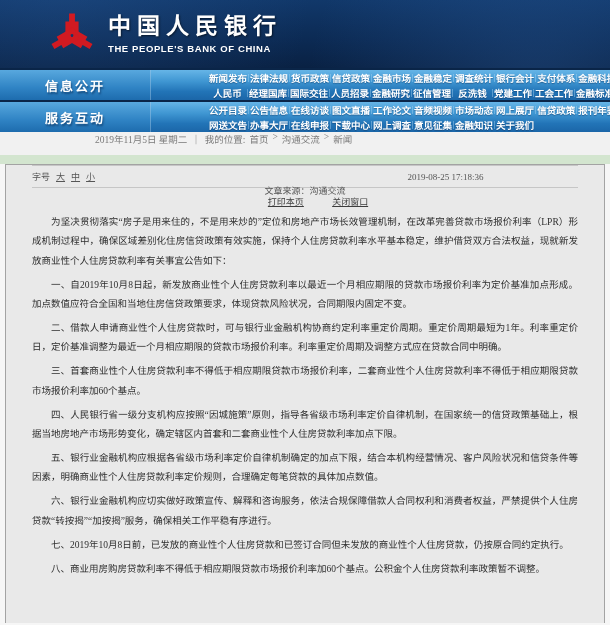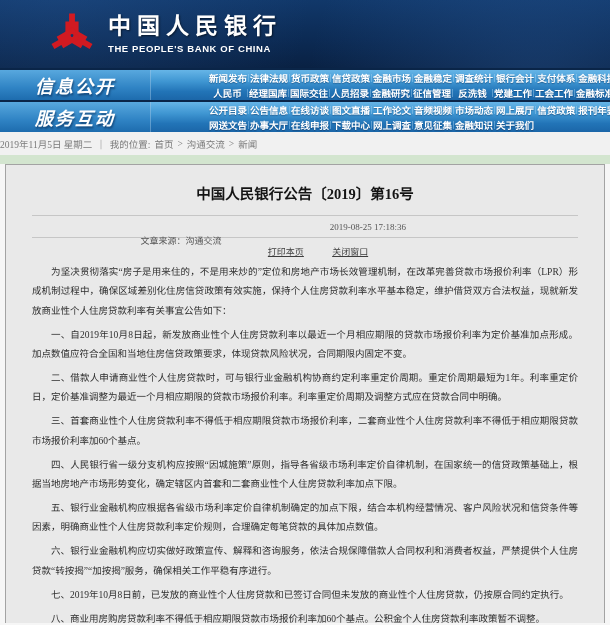--- a/index.html
+++ b/index.html
@@ -30,35 +30,35 @@
   .navbar{
     height:32px;box-sizing:border-box;border-top:2px solid #0a2548;display:flex;
     background:linear-gradient(180deg,#66b5e7 0%,#3f96d2 38%,#2274b7 72%,#1b66a8 100%);
   }
   .nav-label-zone{
     width:150px;flex:0 0 150px;display:flex;align-items:center;justify-content:center;
     background:linear-gradient(180deg,#58a8de 0%,#2f83c4 60%,#1d6cae 100%);
     border-right:1px solid rgba(255,255,255,.25);
   }
   .nav-label{
-    font-style:italic;font-weight:bold;font-size:18px;color:#fff;letter-spacing:2px;
+    font-weight:bold;font-size:13px;color:#fff;letter-spacing:2px;
     text-shadow:1px 2px 2px rgba(8,40,80,.6);
   }
   .nav-menu{flex:1;display:flex;flex-direction:column;justify-content:center;padding-left:58px;}
   .nav-row{display:flex;align-items:center;height:15px;}
   .nav-item{
     flex:0 0 37px;text-align:center;color:#fff;font-weight:bold;font-size:9.5px;
     font-family:"Liberation Sans","DejaVu Sans",sans-serif;text-decoration:none;
     white-space:nowrap;cursor:pointer;text-shadow:0 1px 1px rgba(10,40,80,.45);
   }
   .nav-sep{flex:0 0 3px;color:#a8d4f0;font-size:8px;line-height:15px;text-align:center;}
   
   .breadcrumb-bar{
-    height:23px;background:#f1f1f1;display:flex;align-items:center;
-    font-size:9.5px;color:#7a7a7a;gap:4px;
+    height:23px;background:#f1f1f1;display:flex;
+    padding-left:95px;font-size:9.5px;color:#7a7a7a;gap:4px;
   }
   .breadcrumb-bar a{color:#7a7a7a;text-decoration:none;cursor:pointer;}
   .green-divider{height:9px;background:#d3e5cf;}
   
   .content{
     margin:0 5px;height:459px;box-sizing:border-box;background:#e9e9e9;
     border:1px solid #a3a3a3;border-bottom:none;padding:0 26px;
   }
   .article-title{
     margin:0;padding:17px 0 12px;text-align:center;font-size:14.5px;font-weight:bold;color:#141414;
@@ -200,23 +200,28 @@
   <a>首页</a>
   <span>&gt;</span>
   <a>沟通交流</a>
   <span>&gt;</span>
   <a>新闻</a>
 </div>
 
 <div class="green-divider"></div>
 
 <main class="content">
-  <h1 class="article-title">中国人民银行公告〔2019〕第16号</h1>
 
   <div class="meta-bar">
+    <div class="meta-left">
+      <span>字号</span>
+      <a class="size-link">大</a>
+      <a class="size-link">中</a>
+      <a class="size-link">小</a>
+    </div>
     <div class="meta-center">
       <span>文章来源：</span><span>沟通交流</span>
     </div>
     <div class="meta-right">2019-08-25 17:18:36</div>
   </div>
 
   <div class="tools-row">
     <a class="tool-link">打印本页</a>
     <a class="tool-link">关闭窗口</a>
   </div>

